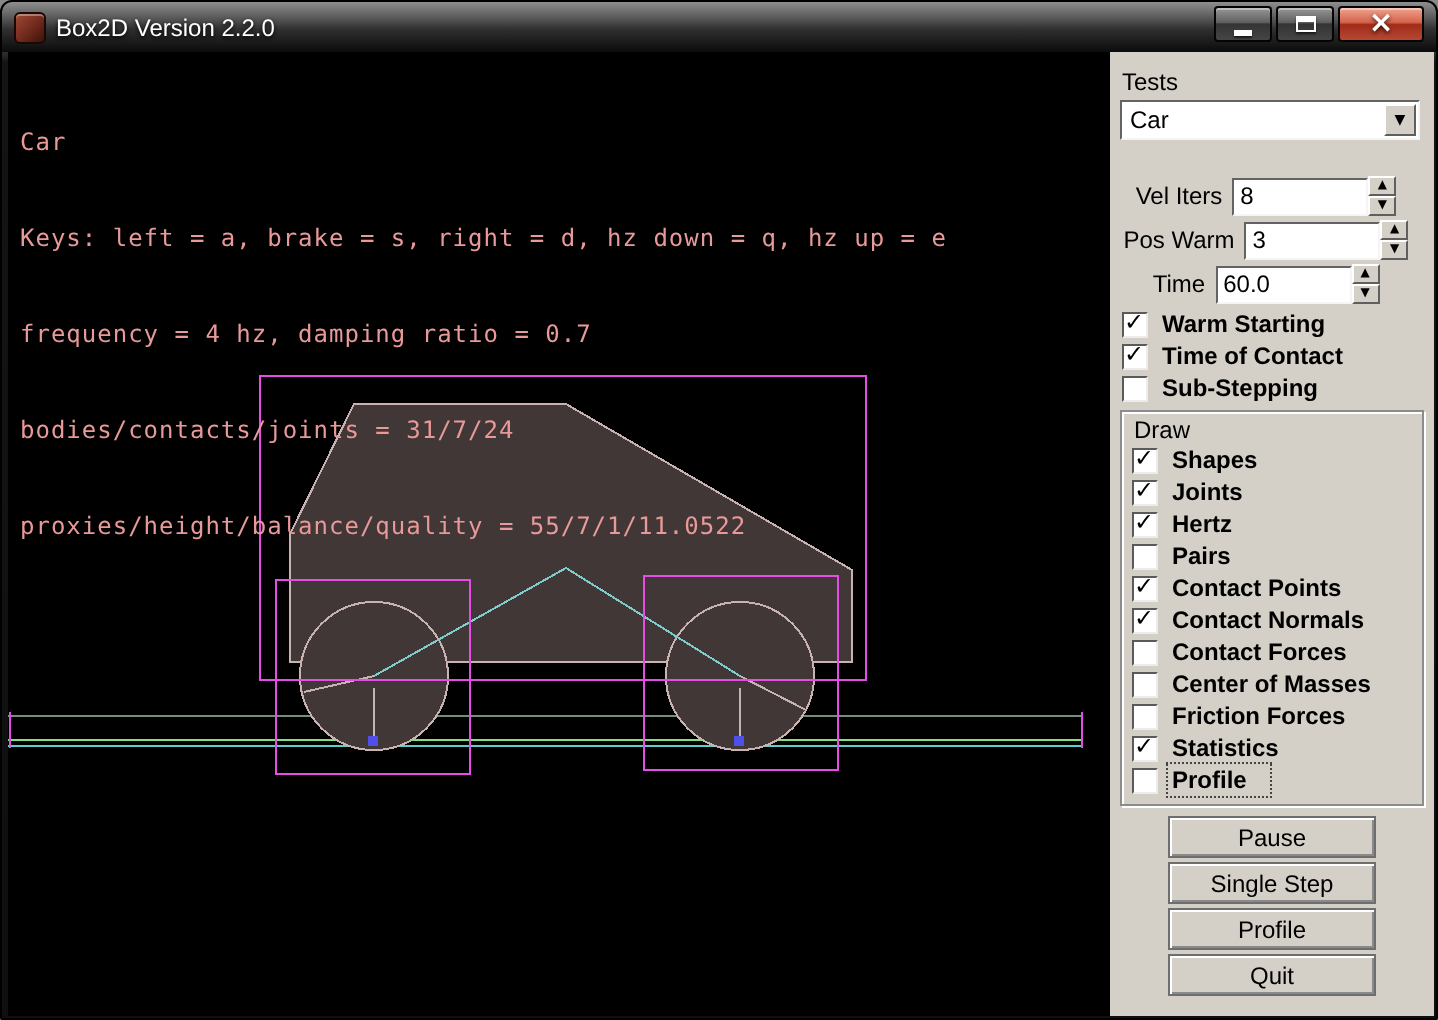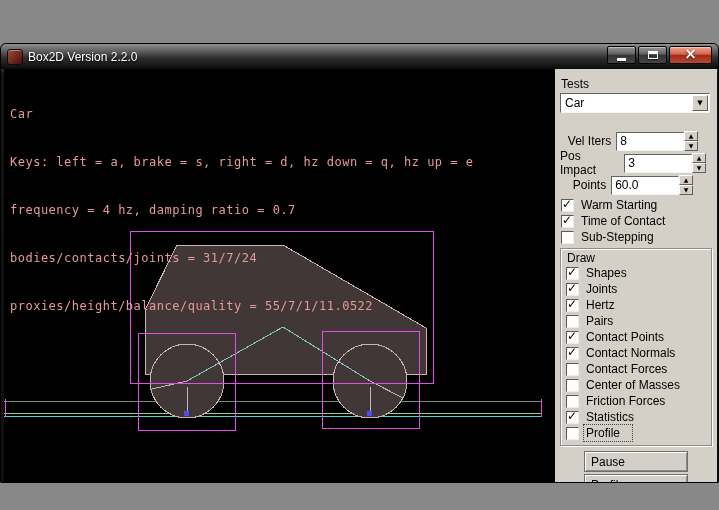--- a/index.html
+++ b/index.html
@@ -1,26 +1,25 @@
 <!DOCTYPE html>
 <html><head>
 <meta charset="utf-8">
 <style>
   * { box-sizing: border-box; }
   body { margin: 0; background: #888; }
 
   .window {
     position: relative;
-    width: 719px; height: 440px;
+    width: 719px; height: 510px;
     background: linear-gradient(180deg, #5a5a5a 0%, #2c2c2c 26px, #141414 30px, #0f0f0f 100%);
     border: 1px solid #000;
     border-radius: 6px 6px 1px 1px;
     overflow: hidden;
     font-family: "Liberation Sans", sans-serif;
-    margin-top: 43px;
   }
 
   
   .titlebar {
     position: absolute; top: 0; left: 0; right: 0; height: 25px;
     display: flex; align-items: center;
     background: linear-gradient(180deg, #8f8f8f 0%, #5c5c5c 30%, #2f2f2f 55%, #0b0b0b 100%);
     border-radius: 5px 5px 0 0;
   }
   .app-icon {
@@ -111,39 +110,39 @@
     width: 13px; height: 13px; flex: none; position: relative;
     background: #fff;
     border: 1px solid; border-color: #5a5a5a #ececec #ececec #5a5a5a;
   }
   .mark {
     position: absolute; left: 0px; top: -3px;
     font: bold 12px "DejaVu Sans", sans-serif; color: #000;
     visibility: hidden;
   }
   .cb-row.checked .mark { visibility: visible; }
-  .cb-label { padding: 1px 12px 1px 2px; }
+  .cb-label { padding: 1px 12px 1px 2px; font-weight: bold; }
   .cb-row.focused .cb-label { outline: 1px dotted #444; }
 
   .groupbox {
     margin-top: 3px;
     border: 1px solid #8c8c8c;
     box-shadow: inset 1px 1px 0 #fff, 1px 1px 0 #fff;
     padding: 2px 0 4px 4px;
   }
   .groupbox-title { height: 14px; padding-left: 2px; }
 
   .buttons { margin-top: 5px; }
   .glui-btn {
     display: block; width: 104px; height: 21px; margin: 0 auto 2px;
     background: #d4d0c8;
     border: 1px solid #6e6e6e;
     box-shadow: inset 1px 1px 0 #fff, inset -1px -1px 0 #8a8a8a;
     font: 12px "Liberation Sans", sans-serif; color: #000;
-    text-align: left; cursor: default;
+    text-align: center; cursor: default;
   }
 </style>
 </head>
 <body>
 
 <div class="window">
 
   <div class="titlebar">
     <div class="app-icon"></div>
     <span class="title-text">Box2D Version 2.2.0</span>
@@ -216,33 +215,33 @@
           <div class="spin-arrows">
             <div class="spin-btn">
                 <span>▲</span>
               </div>
             <div class="spin-btn">
                 <span>▼</span>
               </div>
           </div>
         </div>
         <div class="spinner-row">
-          <span class="spin-label">Pos Impact</span>
+          <span class="spin-label">Pos Warm</span>
           <input class="spin-input" value="3" style="">
           <div class="spin-arrows">
             <div class="spin-btn">
                 <span>▲</span>
               </div>
             <div class="spin-btn">
                 <span>▼</span>
               </div>
           </div>
         </div>
         <div class="spinner-row">
-          <span class="spin-label">Points</span>
+          <span class="spin-label">Time</span>
           <input class="spin-input" value="60.0" style="">
           <div class="spin-arrows">
             <div class="spin-btn">
                 <span>▲</span>
               </div>
             <div class="spin-btn">
                 <span>▼</span>
               </div>
           </div>
         </div>
@@ -323,19 +322,20 @@
           <span class="cb-label">Statistics</span>
         </div>
         <div class="cb-row focused">
           <span class="cb"></span>
           <span class="cb-label">Profile</span>
         </div>
       </div>
 
       <div class="buttons">
         <button class="glui-btn">Pause</button>
+        <button class="glui-btn">Single Step</button>
         <button class="glui-btn">Profile</button>
         <button class="glui-btn">Quit</button>
       </div>
 
     </div>
   </div>
 </div>
 
 </body></html>

